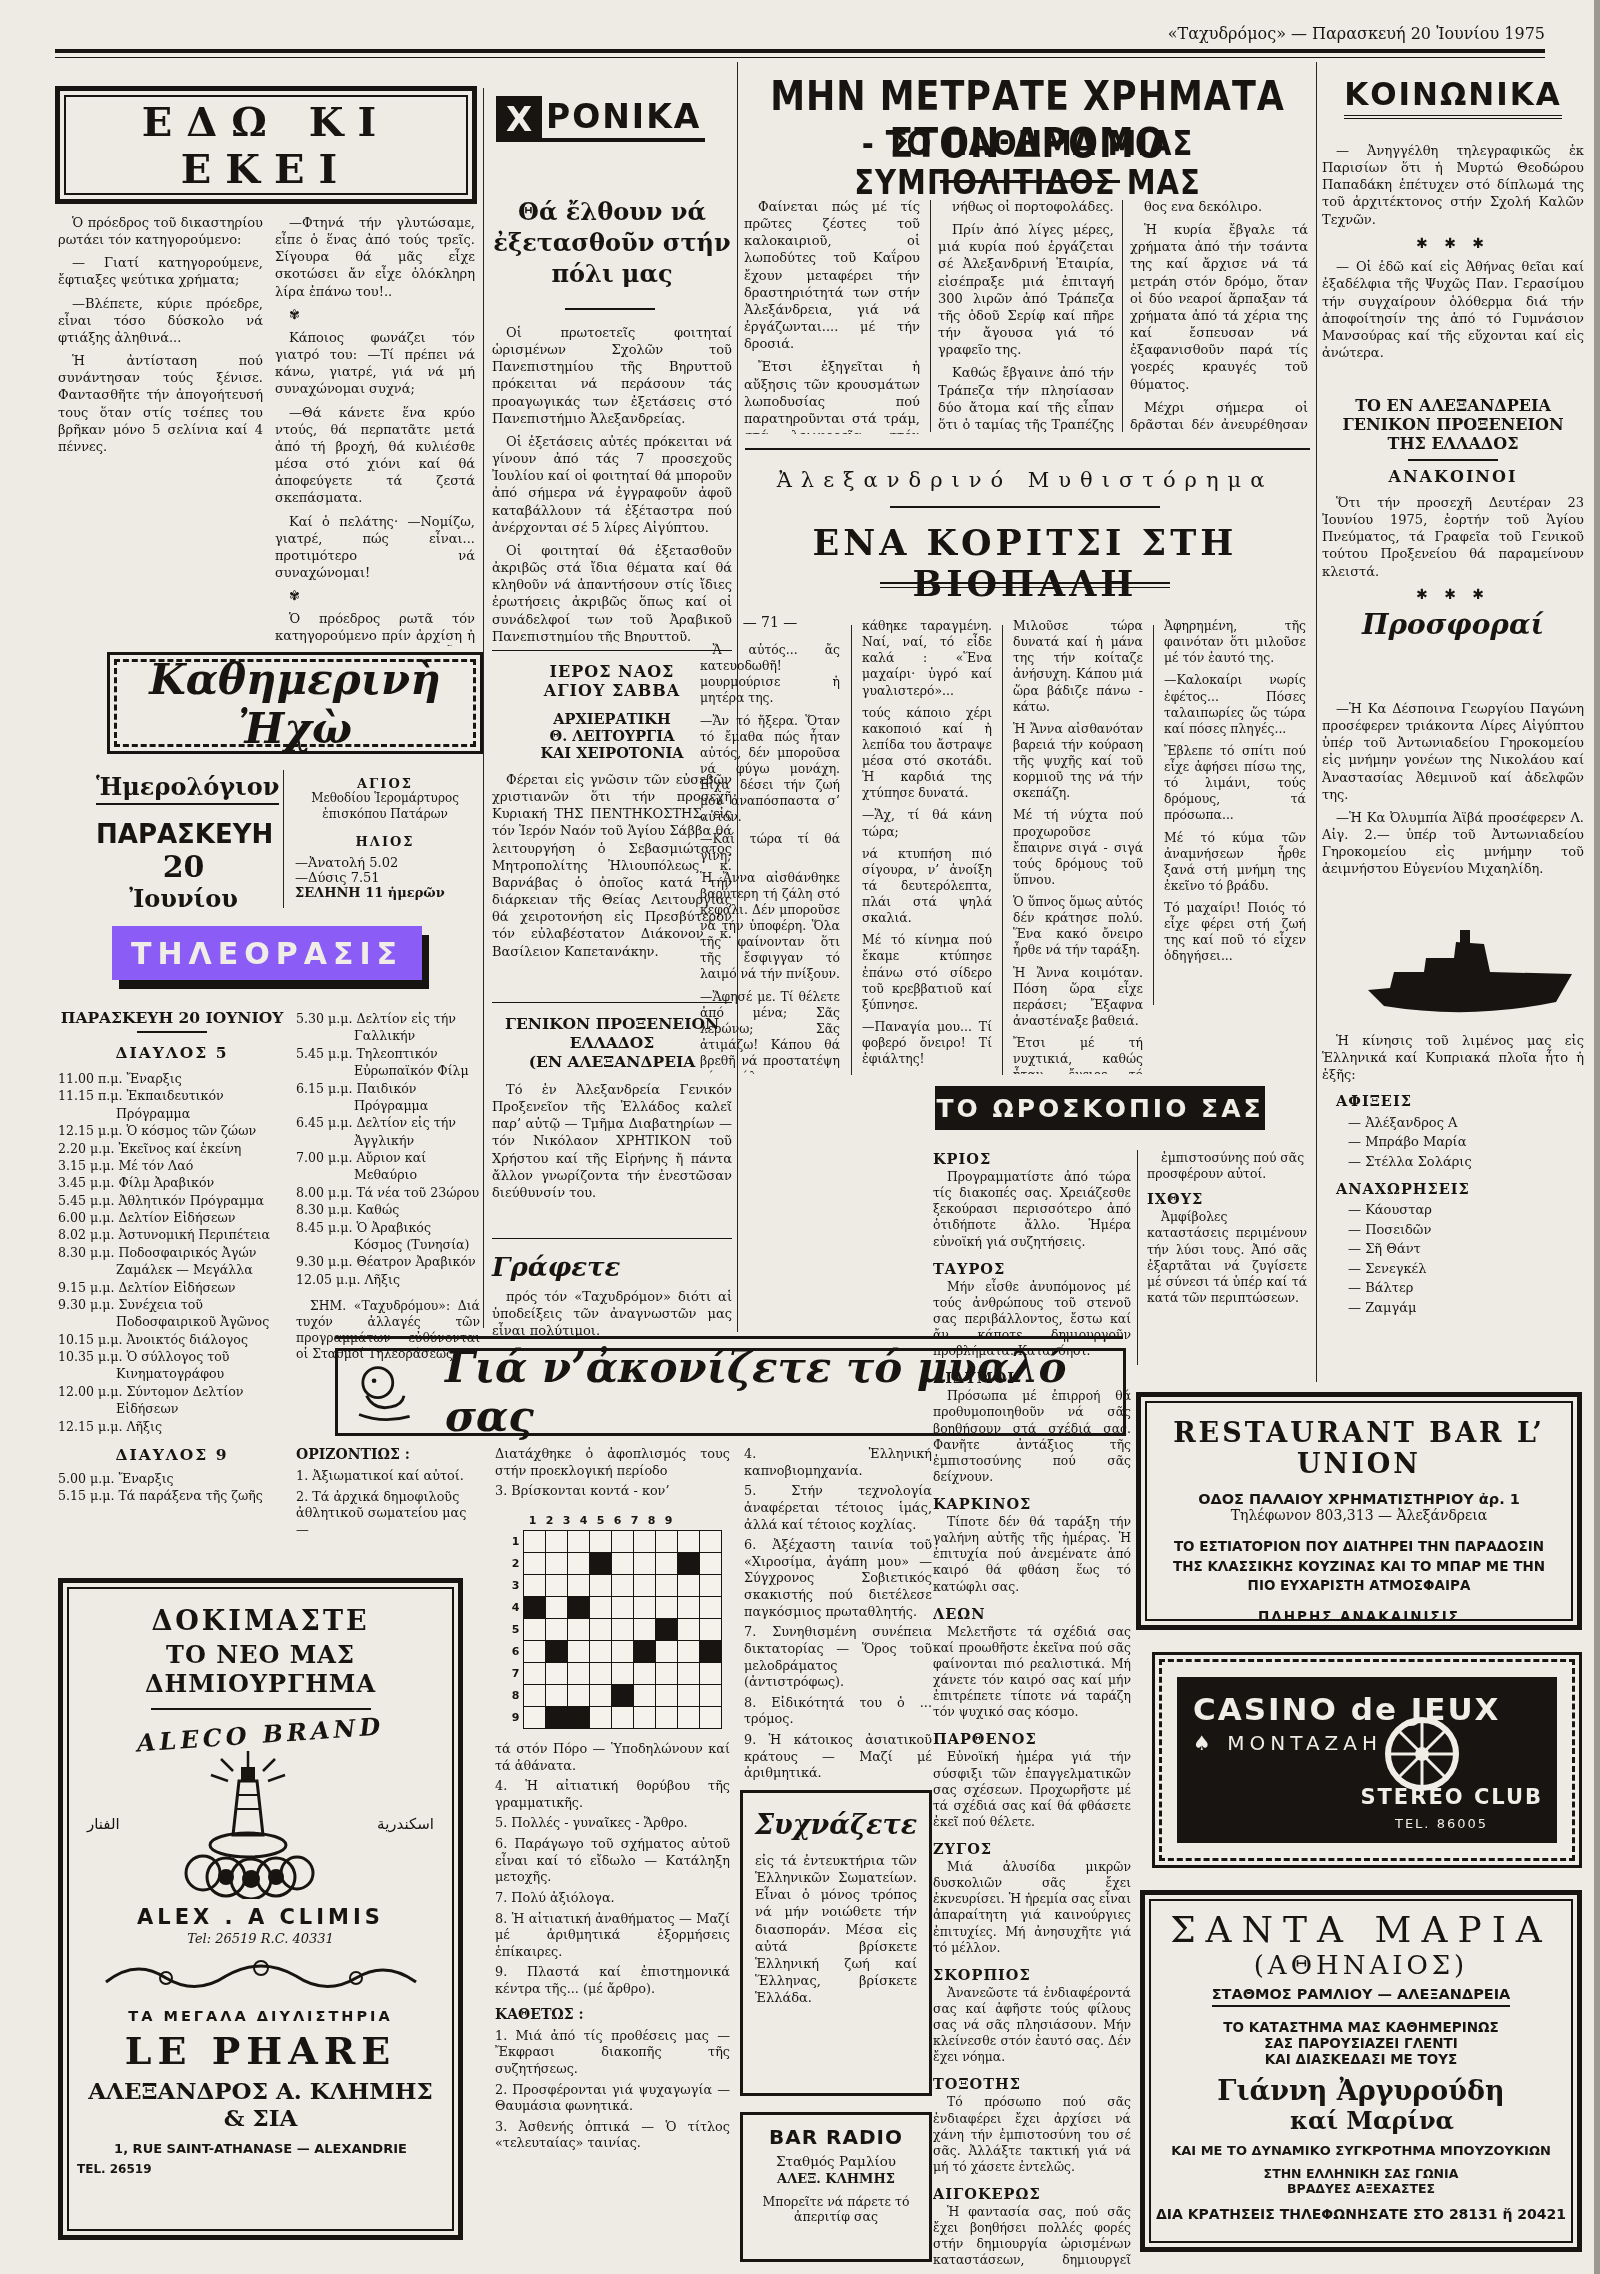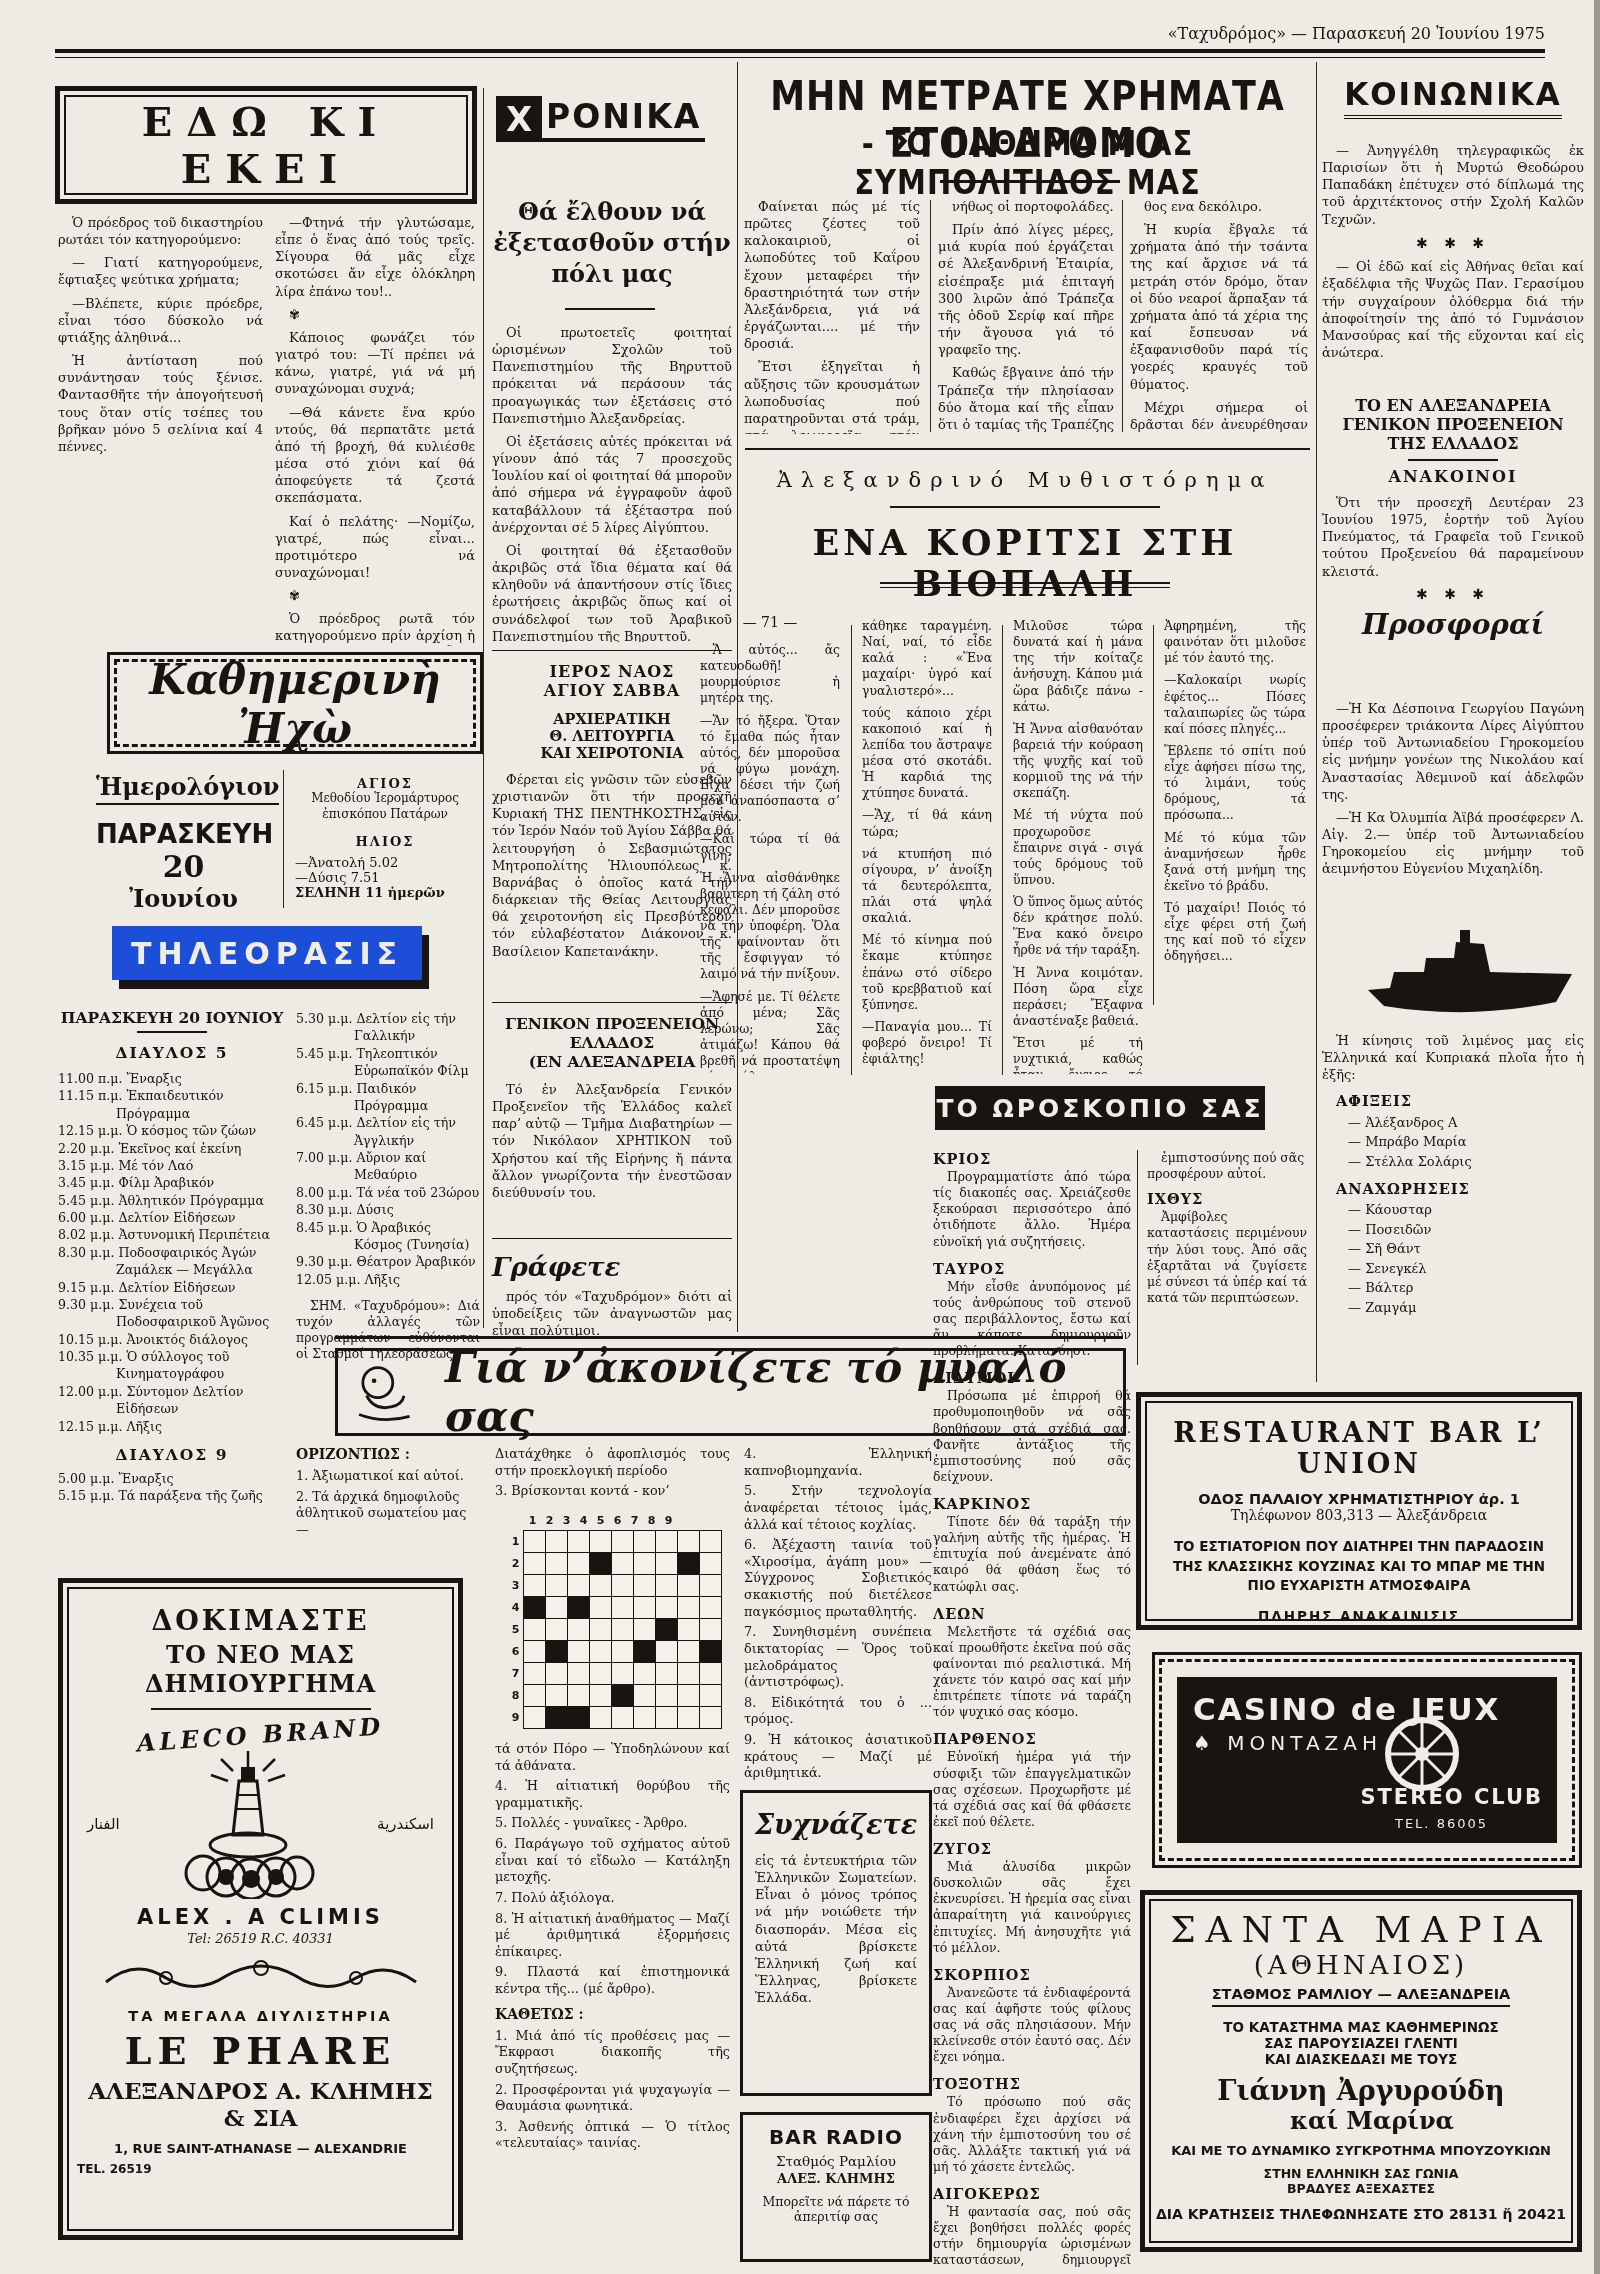--- a/index.html
+++ b/index.html
@@ -16,21 +16,21 @@
   .ov{overflow:hidden;}
   p{margin:0 0 6px;text-indent:14px;}
   .nop p{text-indent:0;}
   .headline1{font-family:"DejaVu Sans",sans-serif;font-weight:900;font-size:35px;letter-spacing:1px;transform:scaleY(1.18);transform-origin:top;}
   .headline2{font-family:"DejaVu Sans",sans-serif;font-weight:800;font-size:29px;letter-spacing:1px;transform:scaleY(1.15);transform-origin:top;}
   .body13{font-size:13px;line-height:1.32;}
   .body12{font-size:12.4px;line-height:1.3;}
   .greek-border{border:5px solid #171411;box-shadow:inset 0 0 0 4px #edebe3, inset 0 0 0 6px #171411;}
   .zig-border{border:3px solid #171411;outline:3px dashed #171411;outline-offset:-10px;}
   .inv{background:#171411;color:#efede5;}
-  .tv-logo{background:#1d4ed8;color:#efede5;box-shadow:7px 9px 0 #171411;}
+  .tv-logo{background:#8b5cf6;color:#efede5;box-shadow:7px 9px 0 #171411;}
   .tvrow{font-size:12.6px;line-height:1.38;padding-left:58px;text-indent:-58px;}
   .tv-time{white-space:nowrap;}
   .hentry{margin-bottom:10px;}
   .hsign{font-weight:bold;font-size:14.5px;letter-spacing:1px;}
   .hentry p{font-size:12.4px;line-height:1.3;margin:2px 0 0;}
   .clue{font-size:12.8px;line-height:1.3;margin-bottom:4px;}
   .ship-item{font-size:13px;line-height:1.5;padding-left:26px;}
   .xw-row{display:flex;}
   .xw-hdr .xw-num{border:none;}
   .xw-num{width:17px;height:21px;font-size:11px;font-weight:bold;display:flex;align-items:center;justify-content:center;font-family:"DejaVu Sans",sans-serif;}
@@ -132,21 +132,21 @@
       </div>
   </div>
   <div class="abs" style="left:296px;top:1010px;width:184px;">
     <div>
         <div class="tvrow"><span class="tv-time">5.30 μ.μ.</span> <span>Δελτίον εἰς τήν Γαλλικήν</span></div>
         <div class="tvrow"><span class="tv-time">5.45 μ.μ.</span> <span>Τηλεοπτικόν Εὐρωπαϊκόν Φίλμ</span></div>
         <div class="tvrow"><span class="tv-time">6.15 μ.μ.</span> <span>Παιδικόν Πρόγραμμα</span></div>
         <div class="tvrow"><span class="tv-time">6.45 μ.μ.</span> <span>Δελτίον εἰς τήν Ἀγγλικήν</span></div>
         <div class="tvrow"><span class="tv-time">7.00 μ.μ.</span> <span>Αὔριον καί Μεθαύριο</span></div>
         <div class="tvrow"><span class="tv-time">8.00 μ.μ.</span> <span>Τά νέα τοῦ 23ώρου</span></div>
-        <div class="tvrow"><span class="tv-time">8.30 μ.μ.</span> <span>Δύσις</span></div>
+        <div class="tvrow"><span class="tv-time">8.30 μ.μ.</span> <span>Καθώς</span></div>
         <div class="tvrow"><span class="tv-time">8.45 μ.μ.</span> <span>Ὁ Ἀραβικός Κόσμος (Τυνησία)</span></div>
         <div class="tvrow"><span class="tv-time">9.30 μ.μ.</span> <span>Θέατρον Ἀραβικόν</span></div>
         <div class="tvrow"><span class="tv-time">12.05 μ.μ.</span> <span>Λῆξις</span></div>
       </div>
     <p class="body12 jus" style="margin-top:10px;">ΣΗΜ. «Ταχυδρόμου»: Διά τυχόν ἀλλαγές τῶν προγραμμάτων εὐθύνονται οἱ Σταθμοί Τηλεοράσεως.</p>
   </div>
 
   <div class="abs" style="left:496px;top:96px;display:flex;align-items:center;">
     <span class="inv sans b ctr" style="width:46px;height:46px;font-size:34px;line-height:46px;display:inline-block;">Χ</span>
     <span class="sans" style="font-size:33px;font-weight:900;letter-spacing:2px;border-bottom:4px solid #171411;padding:0 4px 2px;">ΡΟΝΙΚΑ</span>

